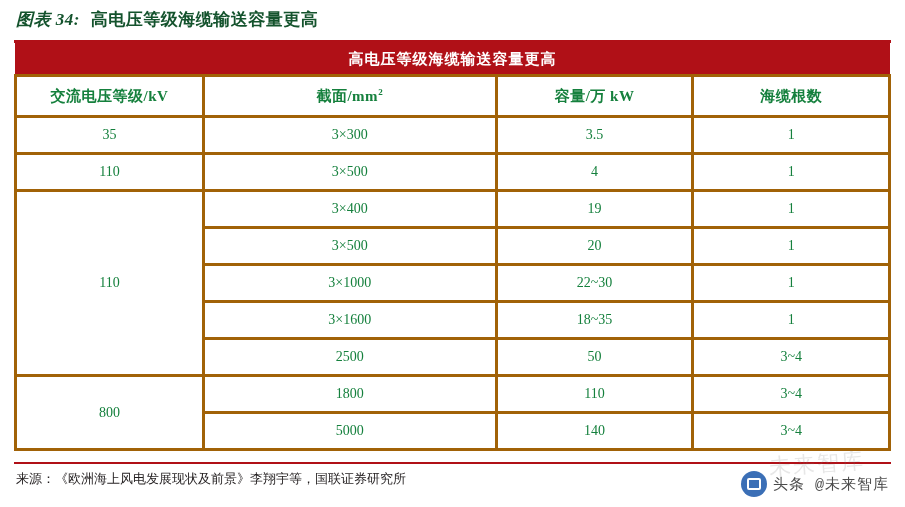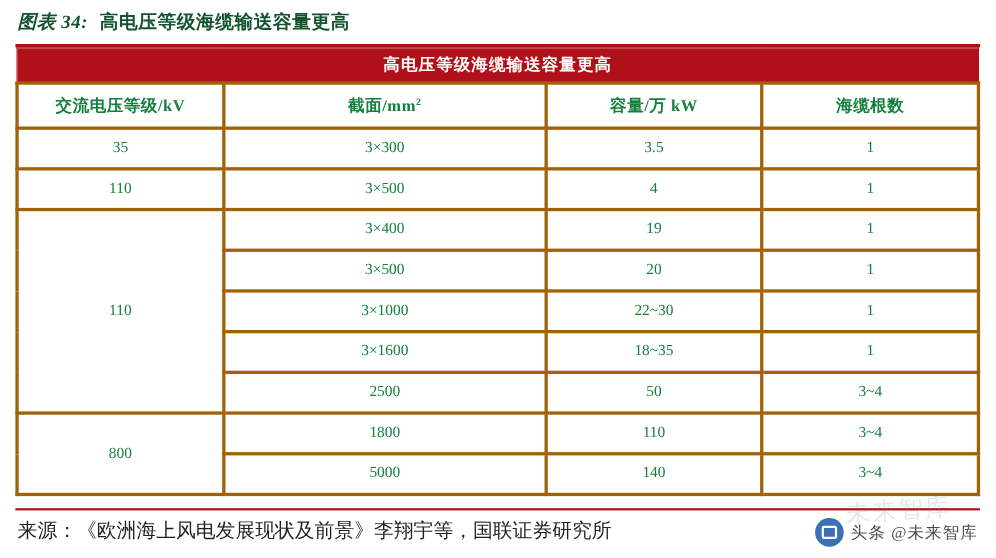--- a/index.html
+++ b/index.html
@@ -86,21 +86,21 @@
     font-size: 14px;
   }
   sup {
     font-size: 9px;
     vertical-align: super;
   }
   .source {
     position: absolute;
     left: 16px;
     top: 470px;
-    font-size: 18px;
+    font-size: 13px;
     color: #231f20;
     font-family: "Liberation Serif", serif;
     white-space: nowrap;
   }
   .bottom-rule {
     position: absolute;
     left: 14px;
     top: 462px;
     width: 877px;
     height: 2px;
@@ -131,21 +131,21 @@
     top: 7px;
     width: 14px;
     height: 12px;
     border: 2px solid #ffffff;
     border-radius: 2px;
     box-sizing: border-box;
   }
   .wm-text {
     font-size: 15px;
     color: #3d3d3d;
-    font-family: Liberation Serif, serif;
+    font-family: Liberation Mono, monospace;
     letter-spacing: 1px;
   }
   .wm-ghost {
     position: absolute;
     right: 40px;
     bottom: 28px;
     font-size: 22px;
     color: rgba(120,120,120,0.18);
     font-family: "Liberation Serif", serif;
     letter-spacing: 2px;

